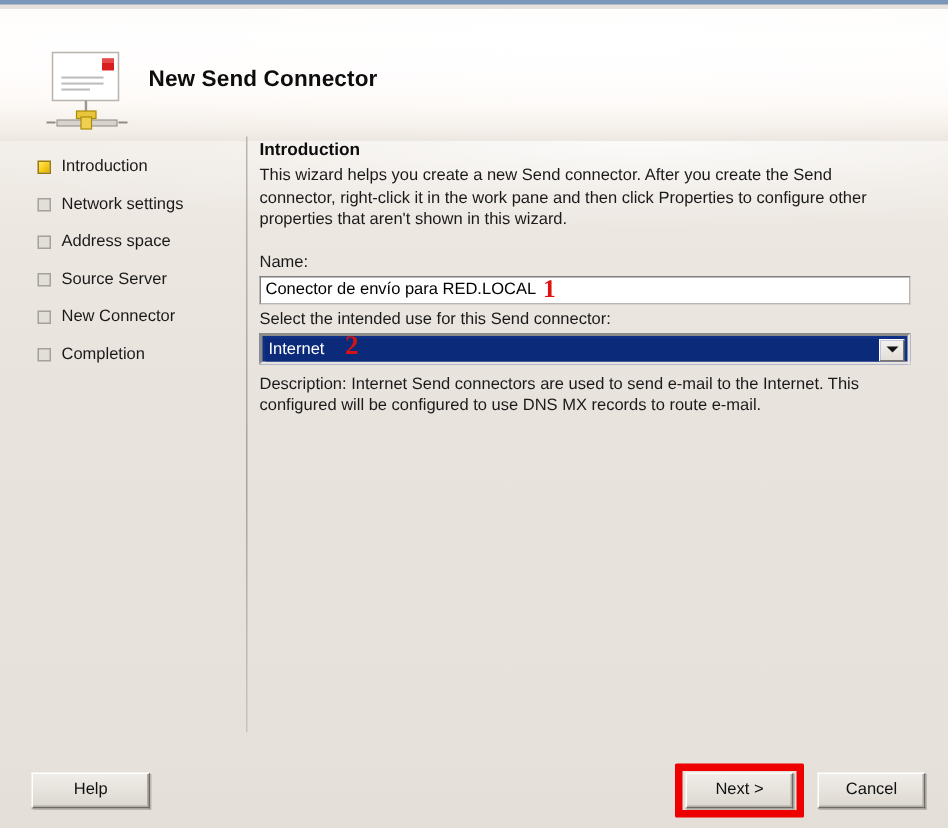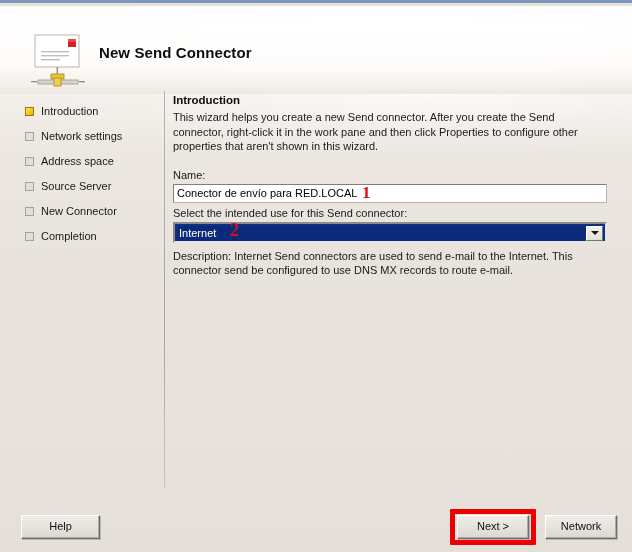--- a/index.html
+++ b/index.html
@@ -401,29 +401,29 @@
       <div id="combo-row">
         <div id="combo">
           <div id="combo-inner">Internet</div>
           <div id="combo-arrow">
             <span class="caret"></span>
           </div>
         </div>
         <span id="annot-2">2</span>
       </div>
 
-      <div id="description">Description: Internet Send connectors are used to send e-mail to the Internet. This connector send be configured to use DNS MX records to route e-mail.</div>
+      <div id="description">Description: Internet Send connectors are used to send e-mail to the Internet. This configured will be configured to use DNS MX records to route e-mail.</div>
     </div>
   </div>
 
   <div id="footer"></div>
 
   <div class="btn" id="btn-help">Help</div>
 
   <div class="btn disabled" id="btn-back">&lt; Back</div>
 
   <div class="btn" id="btn-next">Next &gt;</div>
 
-  <div class="btn" id="btn-cancel">Network</div>
+  <div class="btn" id="btn-cancel">Cancel</div>
 
   <div id="next-highlight"></div>
 
 </div>
 
 </body></html>

